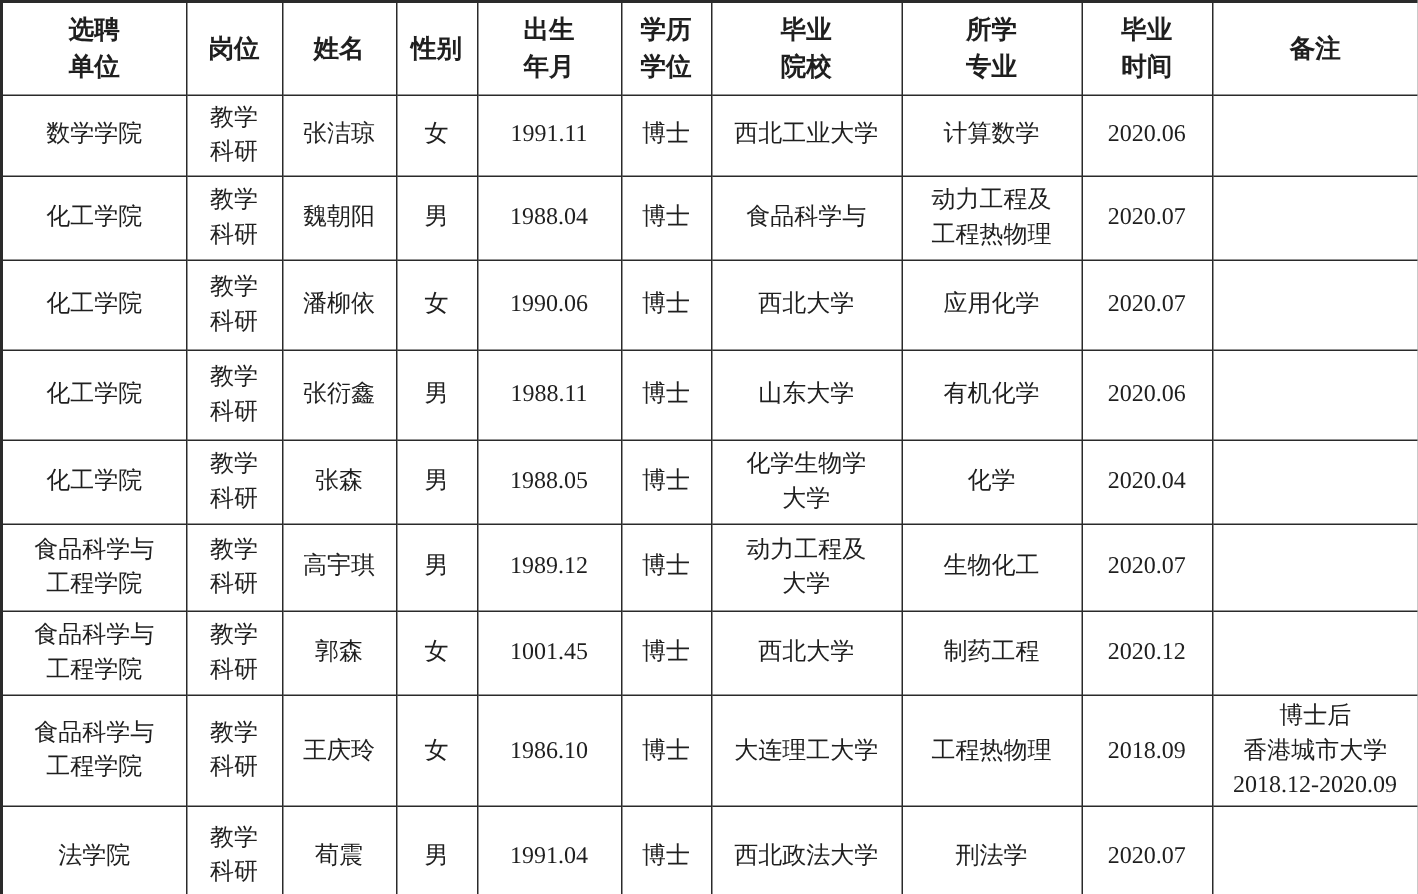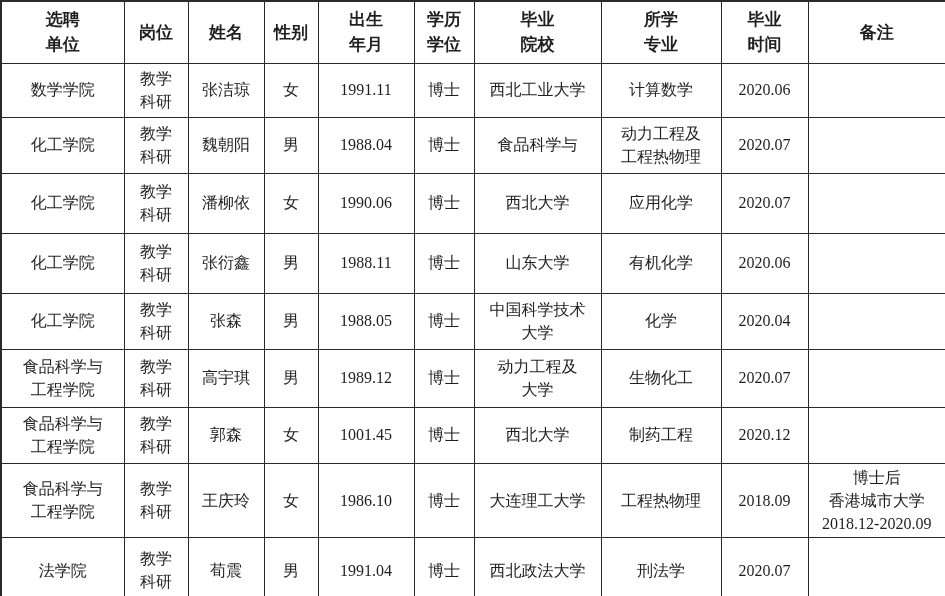--- a/index.html
+++ b/index.html
@@ -158,21 +158,21 @@
       <td class="remark-cell"></td>
     </tr>
     <tr class="r4">
       <td>化工学院</td>
       <td>教学
 科研</td>
       <td>张森</td>
       <td>男</td>
       <td>1988.05</td>
       <td>博士</td>
-      <td>中国科学技术
+      <td>化学生物学
 大学</td>
       <td>化学</td>
       <td>2020.04</td>
       <td class="remark-cell"></td>
     </tr>
     <tr class="r5">
       <td>食品科学与
 工程学院</td>
       <td>教学
 科研</td>

